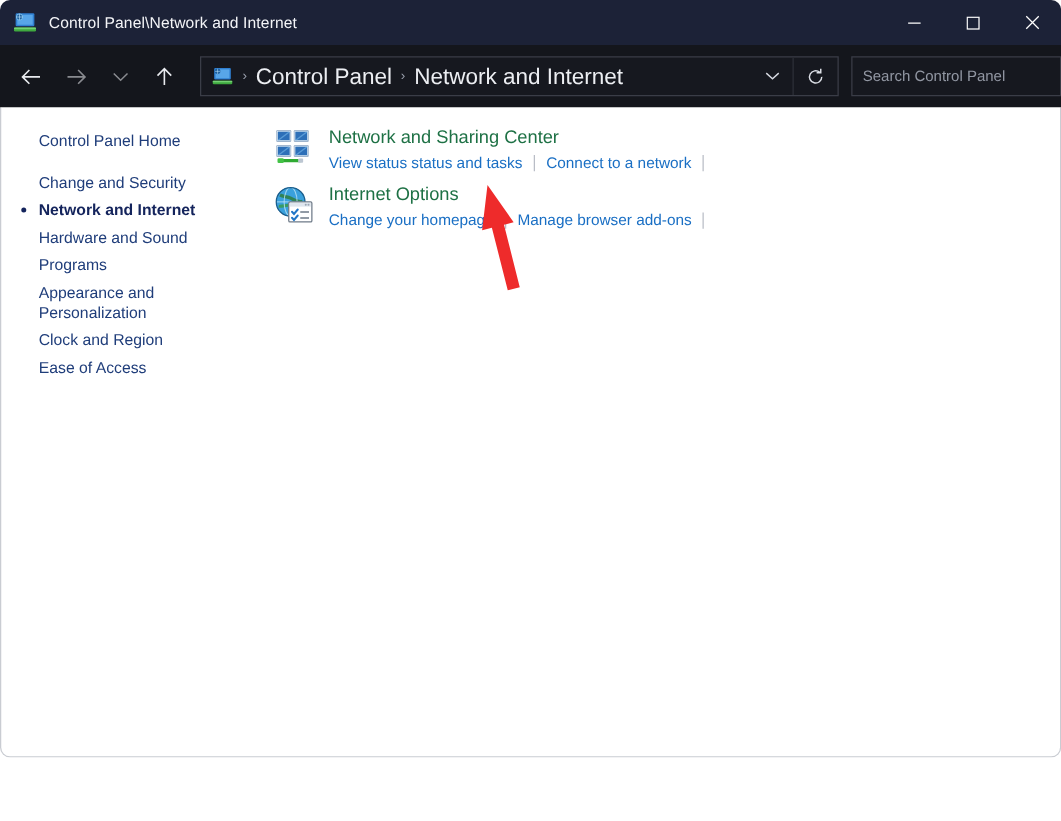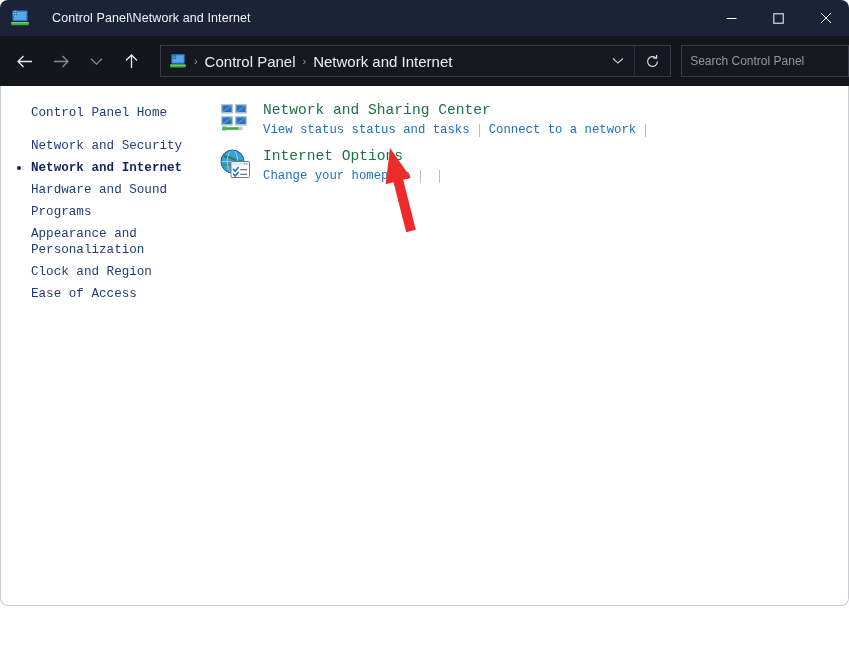--- a/index.html
+++ b/index.html
@@ -24,21 +24,20 @@
   
   #titlebar {
     position: absolute;
     left: 0; top: 0;
     width: 849px; height: 36px;
     background: #1c2237;
     display: flex;
     align-items: center;
     border-top-left-radius: 8px;
     border-top-right-radius: 8px;
-    gap: 13px;
   }
   #title-icon {
     margin-left: 10px;
     width: 20px; height: 18px;
     flex: 0 0 auto;
   }
   #title-text {
     margin-left: 9px;
     color: #f3f4f7;
     font-size: 12.5px;
@@ -97,21 +96,21 @@
     flex: 0 0 auto;
   }
   .crumb-sep {
     color: #9aa0ad;
     font-size: 11px;
     padding: 0 7px;
     user-select: none;
   }
   .crumb {
     color: #eceef2;
-    font-size: 15px;
+    font-size: 18px;
     white-space: nowrap;
     cursor: default;
   }
   #addr-spacer { flex: 1 1 auto; }
   #addr-drop {
     width: 32px; height: 30px;
     display: flex; align-items: center; justify-content: center;
   }
   #addr-refresh {
     width: 36px; height: 30px;
@@ -144,21 +143,20 @@
     position: absolute;
     left: 0; top: 86px;
     width: 849px; height: 520px;
     background: #ffffff;
     border-left: 1px solid #c9ccd2;
     border-right: 1px solid #c9ccd2;
     border-bottom: 1px solid #c9ccd2;
     border-bottom-left-radius: 8px;
     border-bottom-right-radius: 8px;
     display: flex;
-    font-family: Liberation Mono, monospace;
   }
 
   
   #sidebar {
     width: 214px;
     flex: 0 0 214px;
     padding-top: 16px;
     position: relative;
   }
   .side-item {
@@ -344,21 +342,21 @@
   </div>
 
   <div id="body">
 
     <div id="sidebar">
 
       <div class="side-item">Control Panel Home</div>
 
       <div id="side-gap"></div>
 
-      <div class="side-item">Network and Security</div>
+      <div class="side-item">Change and Security</div>
 
       <div class="side-item current">Network and Internet</div>
 
       <div class="side-item">Hardware and Sound</div>
 
       <div class="side-item">Programs</div>
 
 
       <div class="side-item">Appearance and
 Personalization</div>
@@ -432,20 +430,21 @@
           <path d="M14.6 26.2l1.6 1.8 3-3.6" fill="none" stroke="#2176c7" stroke-width="1.6" stroke-linecap="round"></path>
           <path d="M21.2 21.6h7M21.2 26.4h7" stroke="#6e7a88" stroke-width="1.1"></path>
         </svg>
 
         <div class="cat-body">
           <div class="cat-title">Internet Options</div>
 
           <div class="cat-links">
             <span class="cat-link">Change your homepage</span>
             <span class="link-div"></span>
+            <span class="cat-link">Manage browser add-ons</span>
             <span class="link-div"></span>
           </div>
         </div>
       </div>
 
     </div>
   </div>
 
   <svg id="annotation" viewBox="0 0 849 657">
     <g id="arrow-group">

